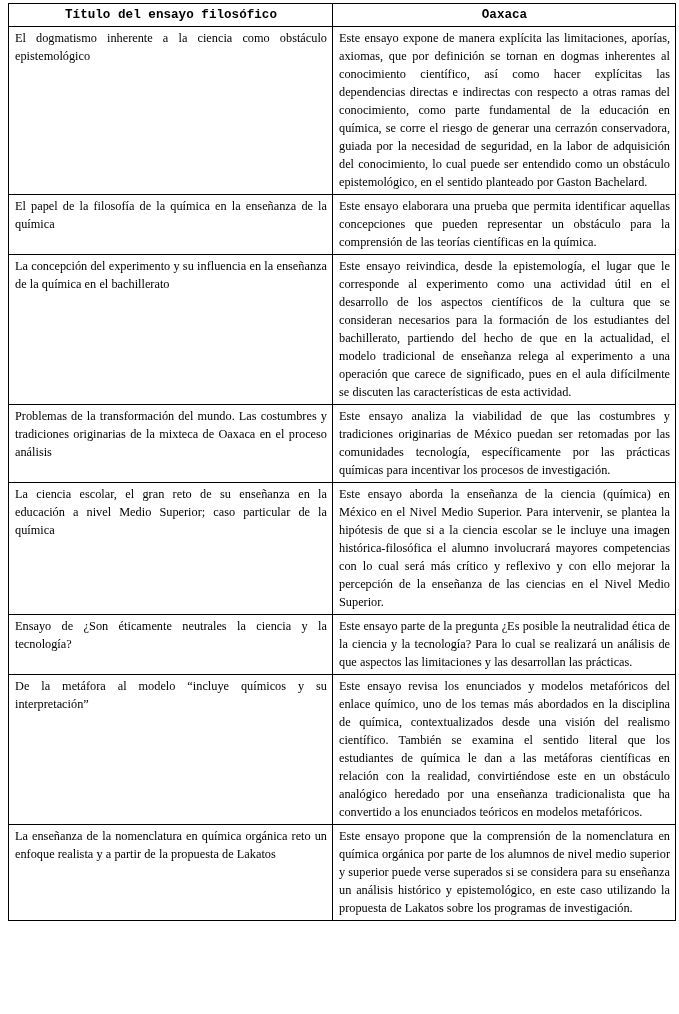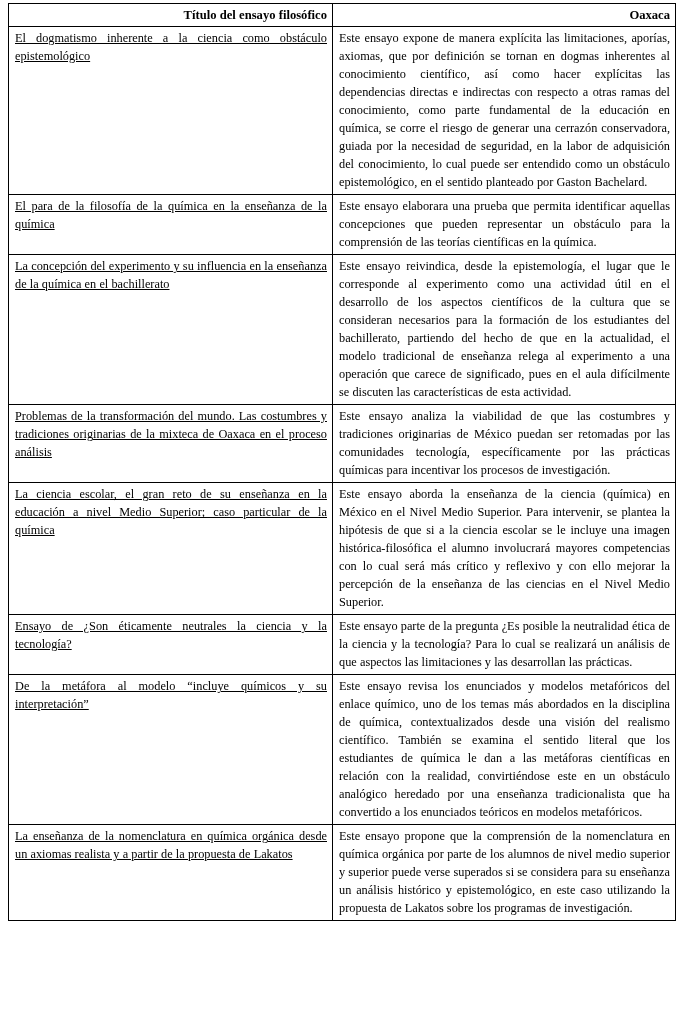--- a/index.html
+++ b/index.html
@@ -37,28 +37,28 @@
     padding: 2px 5px 3px 6px;
     font-size: 12.3px;
     line-height: 1.465;
     text-align: justify;
     text-justify: inter-word;
     hyphens: none;
     word-spacing: 0.1px;
   }
   table.essay-table th {
     font-weight: bold;
-    text-align: right;
+    text-align: center;
     padding-top: 2px;
     padding-bottom: 2px;
     font-size: 12.6px;
+    font-family: Liberation Mono, monospace;
   }
   td.cell-title {
     text-align: justify;
-    text-decoration: underline;
   }
   td.cell-summary {
     text-align: justify;
   }
   
   td p {
     margin: 0;
     text-align: justify;
     text-align-last: left;
   }
@@ -82,21 +82,21 @@
       <tr>
         <td class="cell-title">
             <p>El dogmatismo inherente a la ciencia como obstáculo epistemológico</p>
           </td>
         <td class="cell-summary">
             <p>Este ensayo expone de manera explícita las limitaciones, aporías, axiomas, que por definición se tornan en dogmas inherentes al conocimiento científico, así como hacer explícitas las dependencias directas e indirectas con respecto a otras ramas del conocimiento, como parte fundamental de la educación en química, se corre el riesgo de generar una cerrazón conservadora, guiada por la necesidad de seguridad, en la labor de adquisición del conocimiento, lo cual puede ser entendido como un obstáculo epistemológico, en el sentido planteado por Gaston Bachelard.</p>
           </td>
       </tr>
       <tr>
         <td class="cell-title">
-            <p>El para de la filosofía de la química en la enseñanza de la química</p>
+            <p>El papel de la filosofía de la química en la enseñanza de la química</p>
           </td>
         <td class="cell-summary">
             <p>Este ensayo elaborara una prueba que permita identificar aquellas concepciones que pueden representar un obstáculo para la comprensión de las teorías científicas en la química.</p>
           </td>
       </tr>
       <tr>
         <td class="cell-title">
             <p>La concepción del experimento y su influencia en la enseñanza de la química en el bachillerato</p>
           </td>
         <td class="cell-summary">
@@ -130,21 +130,21 @@
       <tr>
         <td class="cell-title">
             <p>De la metáfora al modelo “incluye químicos y su interpretación”</p>
           </td>
         <td class="cell-summary">
             <p>Este ensayo revisa los enunciados y modelos metafóricos del enlace químico, uno de los temas más abordados en la disciplina de química, contextualizados desde una visión del realismo científico. También se examina el sentido literal que los estudiantes de química le dan a las metáforas científicas en relación con la realidad, convirtiéndose este en un obstáculo analógico heredado por una enseñanza tradicionalista que ha convertido a los enunciados teóricos en modelos metafóricos.</p>
           </td>
       </tr>
       <tr>
         <td class="cell-title">
-            <p>La enseñanza de la nomenclatura en química orgánica desde un axiomas realista y a partir de la propuesta de Lakatos</p>
+            <p>La enseñanza de la nomenclatura en química orgánica reto un enfoque realista y a partir de la propuesta de Lakatos</p>
           </td>
         <td class="cell-summary">
             <p>Este ensayo propone que la comprensión de la nomenclatura en química orgánica por parte de los alumnos de nivel medio  superior y superior puede verse superados si se considera para su enseñanza un análisis histórico y epistemológico, en este caso utilizando la propuesta de Lakatos sobre los programas de investigación.</p>
           </td>
       </tr>
     </tbody>
   </table>
 </div>
 
 </body></html>

